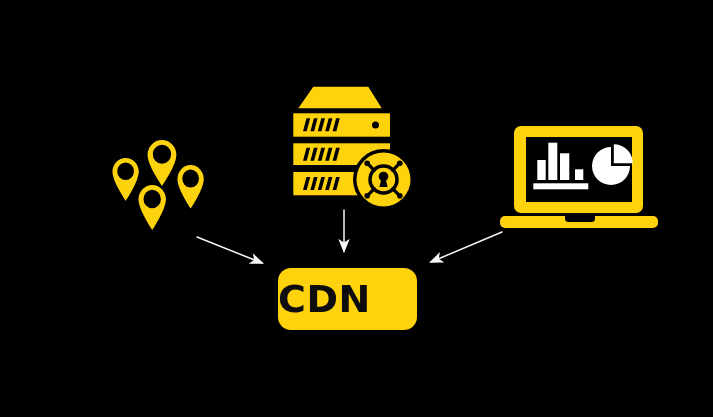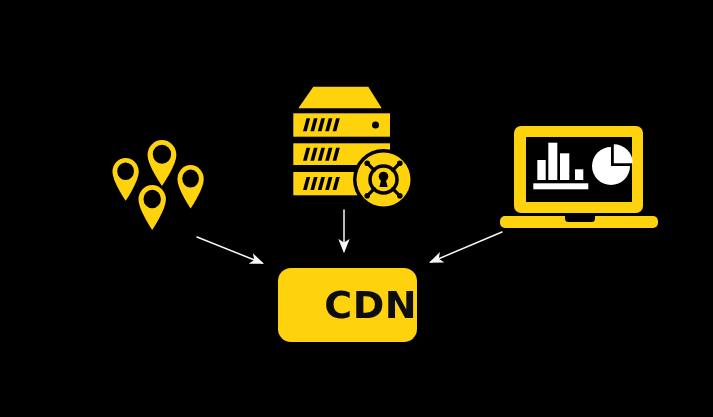--- a/index.html
+++ b/index.html
@@ -20,26 +20,26 @@
   .bg-fill      { fill: var(--color-background, #000000); }
   .chart-fill   { fill: var(--color-chart, #FFFFFF); }
   .emblem-fill  { fill: var(--color-background, #000000); }
   .emblem-line  { stroke: var(--color-background, #000000); fill: none; }
   .pin-outline  { stroke: var(--color-background, #000000); stroke-width: 2; }
   .arrow-line   { stroke: var(--color-arrow, #FFFFFF); stroke-width: 1.5; stroke-linecap: round; }
   .arrowhead    { fill: var(--color-arrow, #FFFFFF); }
 
   .cdn-box {
     left: 278px; top: 268px;
-    width: 139px; height: 74px;
+    width: 139px; height: 62px;
     background: var(--color-accent, #FFD20E);
     border-radius: 13px;
     display: flex;
     align-items: center;
-    justify-content: flex-end;
+    justify-content: flex-start;
   }
   .cdn-label {
     color: var(--color-label, #0D0D0D);
     font-size: 38px;
     font-weight: bold;
     letter-spacing: 0.5px;
     line-height: 1;
     user-select: none;
   }
 </style>

